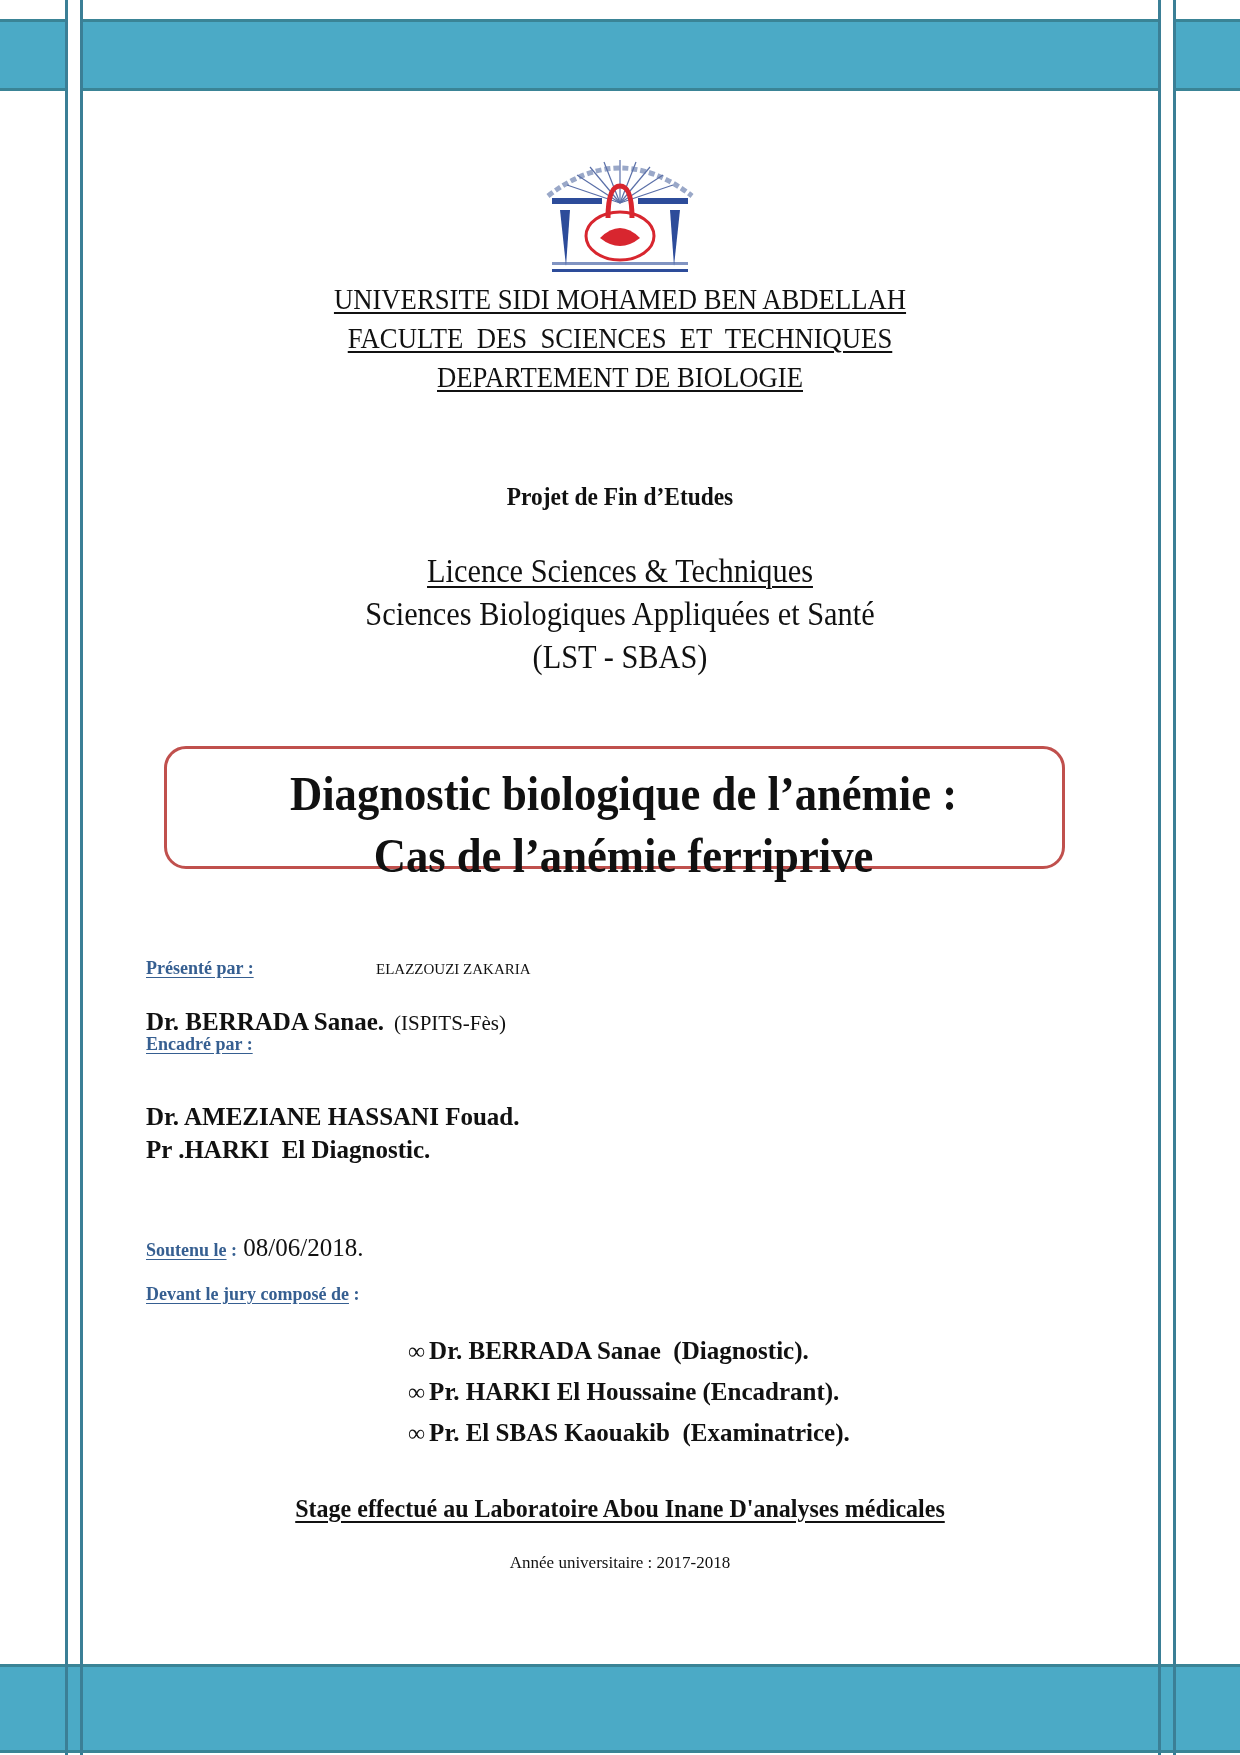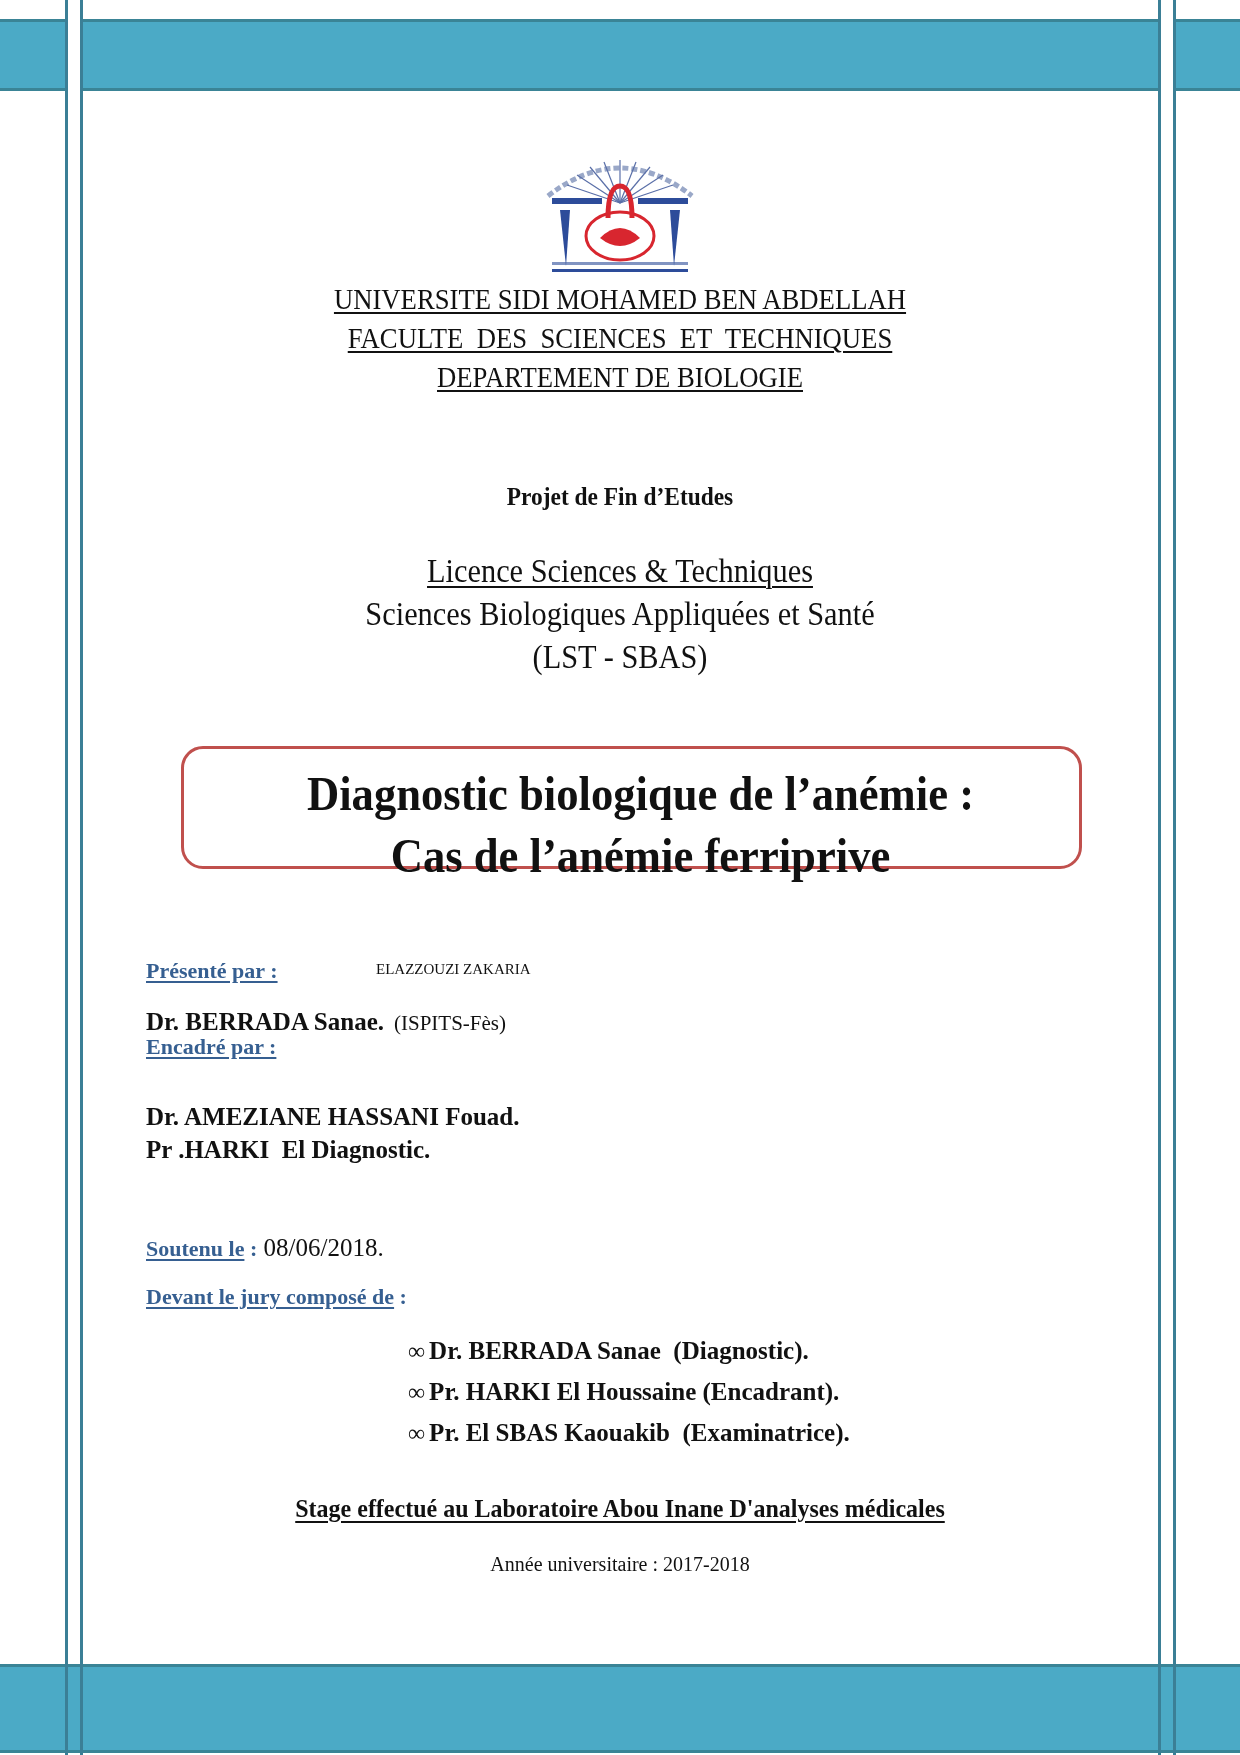--- a/index.html
+++ b/index.html
@@ -7,23 +7,23 @@
   .band { position: absolute; left: 0; width: 1240px; background: #4BAAC6; border-top: 3px solid #3A8496; border-bottom: 3px solid #3A8496; box-sizing: border-box; }
   .band.top { top: 19px; height: 72px; }
   .band.bottom { top: 1664px; height: 89px; }
   .vline { position: absolute; top: 0; width: 3px; height: 1755px; background: #3B7F96; }
   .gap { position: absolute; top: 19px; background: #ffffff; }
   .logo { position: absolute; left: 530px; top: 148px; width: 180px; height: 130px; }
   .center { position: absolute; left: 0; width: 1240px; text-align: center; }
   .uni { font-family: "Liberation Serif", serif; font-size: 29px; line-height: 39px; color: #111; text-decoration: underline; text-underline-offset: 3px; text-decoration-thickness: 1.5px; transform: scaleX(0.92); }
   .pfe { font-family: "Liberation Serif", serif; font-weight: bold; font-size: 26px; color: #111; transform: scaleX(0.9); }
   .lic { font-family: "Liberation Serif", serif; font-size: 33px; line-height: 43px; color: #111; transform: scaleX(0.92); }
-  .titlebox { position: absolute; left: 181px; top: 746px; width: 901px; height: 123px; border: 3px solid #C0504D; border-radius: 22px; box-sizing: border-box; text-align: center; padding-left: 18px; }
+  .titlebox { position: absolute; left: 164px; top: 746px; width: 901px; height: 123px; border: 3px solid #C0504D; border-radius: 22px; box-sizing: border-box; text-align: center; padding-left: 18px; }
   .titlebox .t { font-family: "Liberation Serif", serif; font-weight: bold; font-size: 48px; line-height: 62px; color: #111; transform: scaleX(0.93); }
-  .lbl { font-family: "Liberation Serif", serif; font-weight: bold; font-size: 22px; color: #365F91; text-decoration: underline; text-underline-offset: 3px; }
+  .lbl { font-family: "Liberation Serif", serif; font-weight: bold; font-size: 18px; color: #365F91; text-decoration: underline; text-underline-offset: 3px; }
   .txt { font-family: "Liberation Serif", serif; font-size: 15px; color: #111; }
   .bold { font-family: "Liberation Serif", serif; font-weight: bold; font-size: 25px; color: #111; }
   .abs { position: absolute; white-space: nowrap; }
 </style>
 </head>
 <body>
 
 <div class="band top"></div>
 <div class="band bottom"></div>
 <div class="gap" style="left:67px;width:13px;height:1645px;"></div>
@@ -104,13 +104,13 @@
 <div class="abs" style="left:408px;top:1378px;">
   <span class="txt" style="font-size:24px;">∞</span>
   <span class="bold" style="white-space:pre;">Pr. HARKI El Houssaine (Encadrant).</span>
 </div>
 <div class="abs" style="left:408px;top:1419px;">
   <span class="txt" style="font-size:24px;">∞</span>
   <span class="bold" style="white-space:pre;">Pr. El SBAS Kaouakib  (Examinatrice).</span>
 </div>
 
 <div class="center bold" style="top:1495px;text-decoration:underline;text-underline-offset:4px;font-size:25px;transform:scaleX(0.96);">Stage effectué au Laboratoire Abou Inane D'analyses médicales</div>
-<div class="center txt" style="top:1553px;font-size:20px;">Année universitaire : 2017-2018</div>
+<div class="center txt" style="top:1553px;font-size:17px;">Année universitaire : 2017-2018</div>
 
 </body></html>

